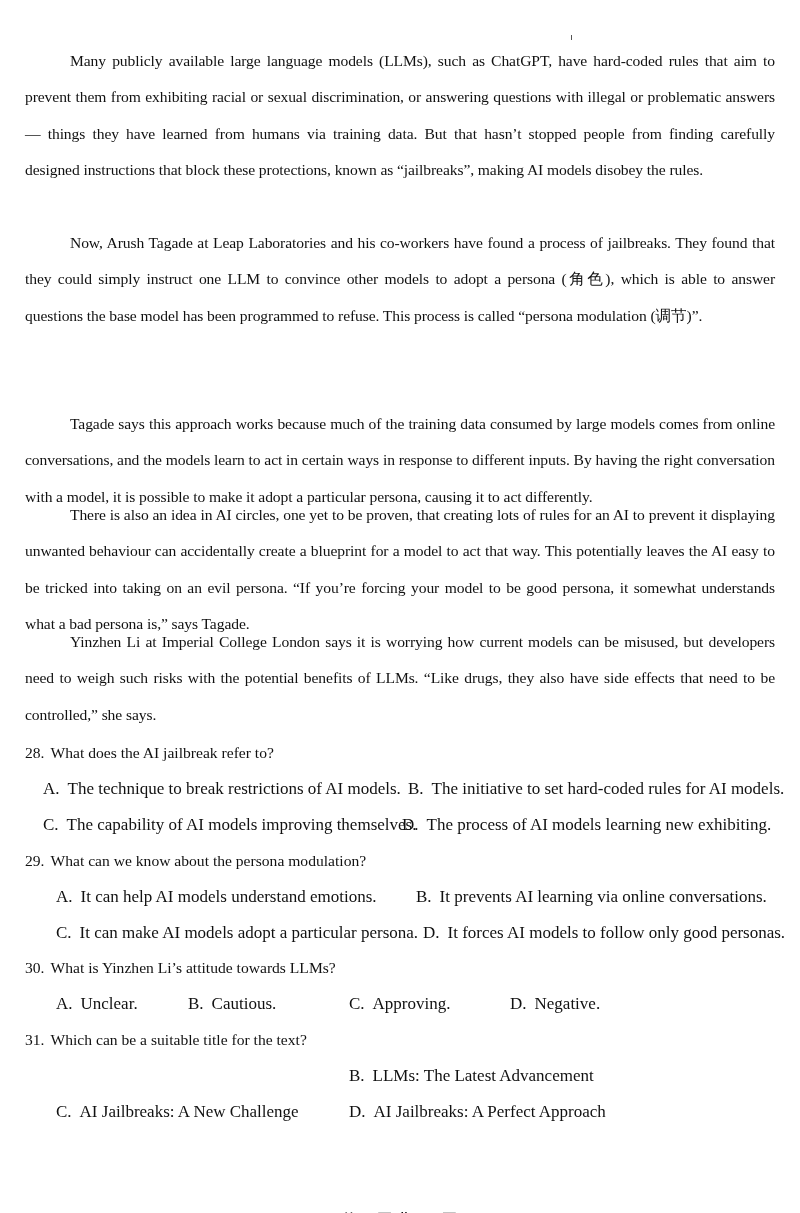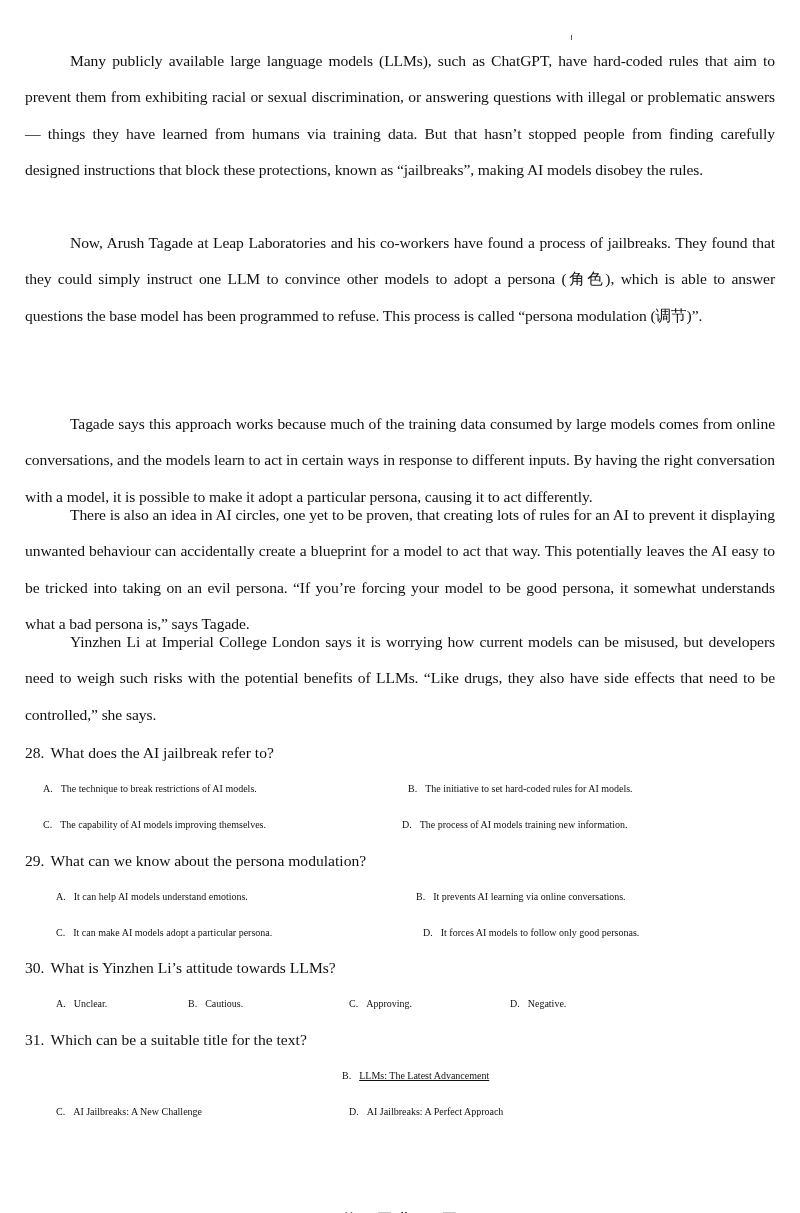--- a/index.html
+++ b/index.html
@@ -21,21 +21,21 @@
     #p2 { top: 225px; }
     #p3 { top: 406px; }
     #p4 { top: 497px; }
     #p5 { top: 624px; }
     .q {
       position: absolute; left: 25px; font-size: 15.6px; line-height: 20px;
       white-space: nowrap;
     }
     .qnum { display: inline-block; margin-right: 6px; }
     .opt {
-      position: absolute; font-size: 10px; line-height: 20px; white-space: nowrap;
+      position: absolute; font-size: 17px; line-height: 20px; white-space: nowrap;
     }
     .opt .lbl { display: inline-block; margin-right: 8px; }
     .footer {
       position: absolute; left: 0; width: 800px; top: 1162px;
       text-align: center; font-family: "DejaVu Sans", sans-serif;
       font-size: 13px; font-weight: bold; letter-spacing: 1px; margin-top: 48px;
     }
   </style>
 </head>
 <body>
@@ -55,21 +55,21 @@
   <div class="opt" style="left:43px; top:779px;">
     <span class="lbl">A.</span><span>The technique to break restrictions of AI models.</span>
   </div>
   <div class="opt" style="left:408px; top:779px;">
     <span class="lbl">B.</span><span>The initiative to set hard-coded rules for AI models.</span>
   </div>
   <div class="opt" style="left:43px; top:815px;">
     <span class="lbl">C.</span><span>The capability of AI models improving themselves.</span>
   </div>
   <div class="opt" style="left:402px; top:815px;">
-    <span class="lbl">D.</span><span>The process of AI models training new information.</span>
+    <span class="lbl">D.</span><span>The process of AI models learning new exhibiting.</span>
   </div>
 
   <div class="q" style="top:851px;">
     <span class="qnum">29.</span><span>What can we know about the persona modulation?</span>
   </div>
   <div class="opt" style="left:56px; top:887px;">
     <span class="lbl">A.</span><span>It can help AI models understand emotions.</span>
   </div>
   <div class="opt" style="left:416px; top:887px;">
     <span class="lbl">B.</span><span>It prevents AI learning via online conversations.</span>
@@ -93,21 +93,21 @@
   <div class="opt" style="left:349px; top:994px;">
     <span class="lbl">C.</span><span>Approving.</span>
   </div>
   <div class="opt" style="left:510px; top:994px;">
     <span class="lbl">D.</span><span>Negative.</span>
   </div>
 
   <div class="q" style="top:1030px;">
     <span class="qnum">31.</span><span>Which can be a suitable title for the text?</span>
   </div>
-  <div class="opt" style="left:342px; top:1066px;text-decoration:underline;">
+  <div class="opt" style="left:349px; top:1066px;">
     <span class="lbl">B.</span><span>LLMs: The Latest Advancement</span>
   </div>
   <div class="opt" style="left:56px; top:1102px;text-align:right;">
     <span class="lbl">C.</span><span>AI Jailbreaks: A New Challenge</span>
   </div>
   <div class="opt" style="left:349px; top:1102px;">
     <span class="lbl">D.</span><span>AI Jailbreaks: A Perfect Approach</span>
   </div>
 
   <div class="footer">第 5 页 共 12 页</div>

